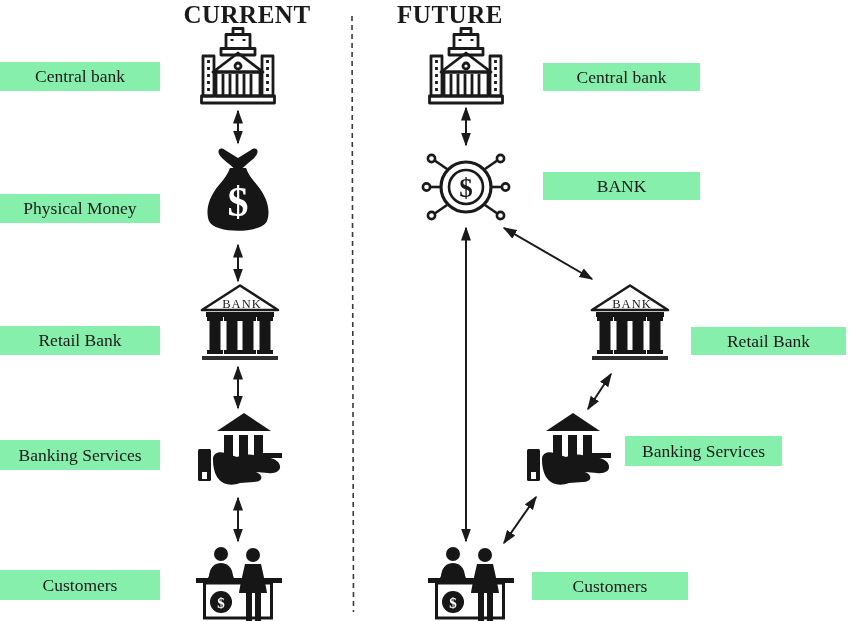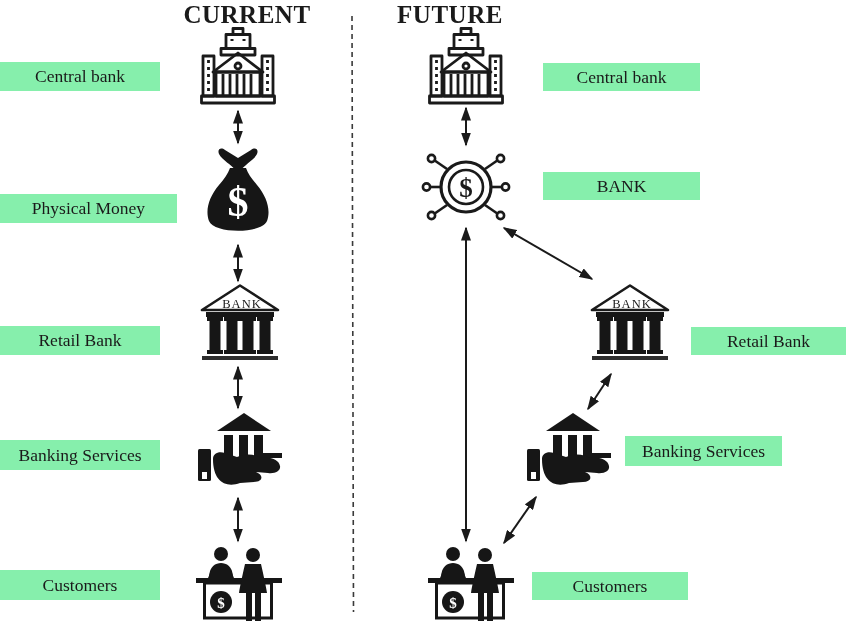--- a/index.html
+++ b/index.html
@@ -180,21 +180,21 @@
       <use href="#ic-retail-bank"></use>
     </svg>
   <svg class="icon" style="left:527px;top:412px" width="88" height="82">
       <use href="#ic-banking-services"></use>
     </svg>
   <svg class="icon" style="left:428px;top:545px" width="86" height="78">
       <use href="#ic-customers"></use>
     </svg>
 
   <div class="lbl" style="left:0;top:62px;width:160px;height:29px">Central bank</div>
-  <div class="lbl" style="left:0;top:194px;width:177px;height:29px">Physical Money</div>
+  <div class="lbl" style="left:0;top:194px;width:160px;height:29px">Physical Money</div>
   <div class="lbl" style="left:0;top:326px;width:160px;height:29px">Retail Bank</div>
   <div class="lbl" style="left:0;top:440px;width:160px;height:30px">Banking Services</div>
   <div class="lbl" style="left:0;top:570px;width:160px;height:30px">Customers</div>
 
   <div class="lbl" style="left:543px;top:63px;width:157px;height:28px">Central bank</div>
   <div class="lbl" style="left:543px;top:172px;width:157px;height:28px">BANK</div>
   <div class="lbl" style="left:691px;top:327px;width:155px;height:28px">Retail Bank</div>
   <div class="lbl" style="left:625px;top:436px;width:157px;height:30px">Banking Services</div>
   <div class="lbl" style="left:532px;top:572px;width:156px;height:28px">Customers</div>
 

